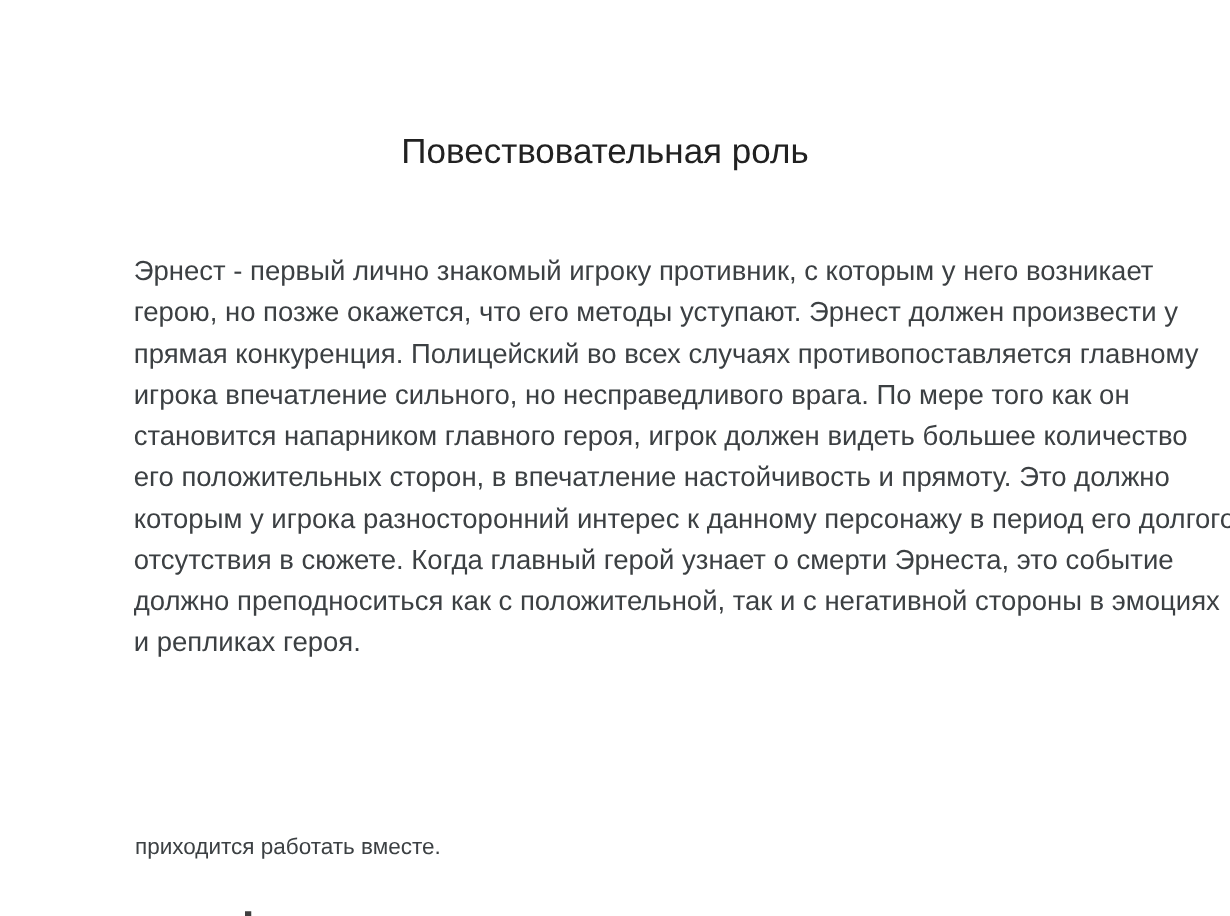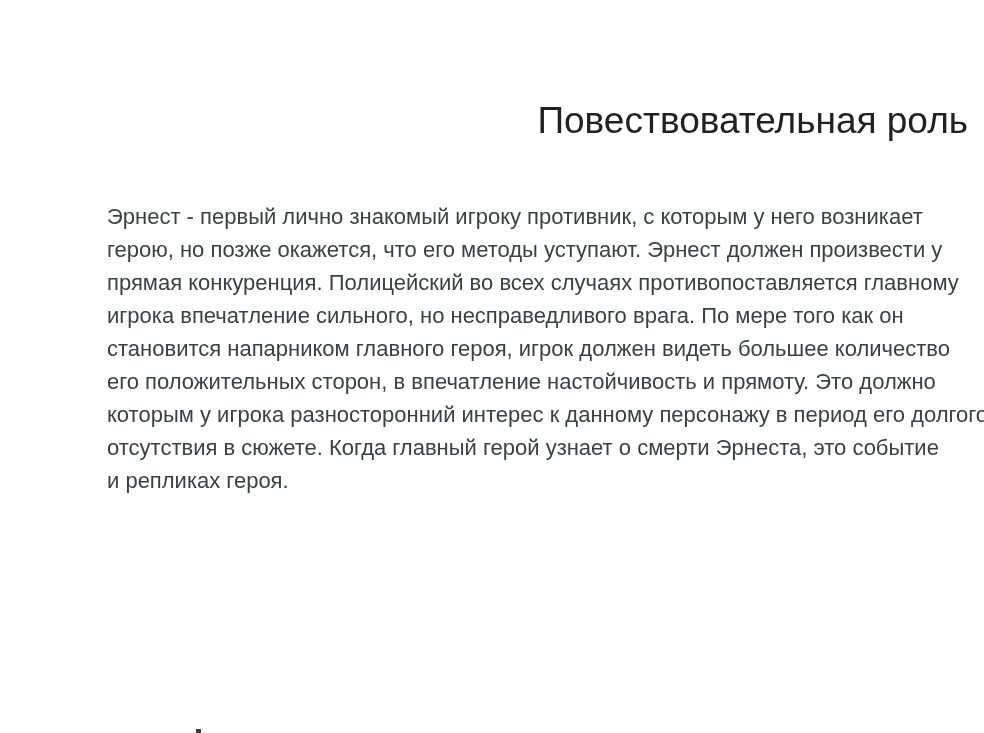--- a/index.html
+++ b/index.html
@@ -17,22 +17,22 @@
   .page {
     position: absolute;
     inset: 0;
     background: #ffffff;
   }
   .doc-title {
     position: absolute;
     top: 98px;
     left: 0;
     width: 968px;
-    text-align: right;
-    font-size: 37px;
+    text-align: center;
+    font-size: 28px;
     font-weight: 400;
     line-height: 46px;
     color: #212121;
     white-space: nowrap;
   }
   .body-paragraph {
     position: absolute;
     top: 200px;
     left: 107px;
     width: 790px;
@@ -70,19 +70,21 @@
 
   <div class="body-paragraph">
     <div class="line">Эрнест - первый лично знакомый игроку противник, с которым у него возникает</div>
     <div class="line">герою, но позже окажется, что его методы уступают. Эрнест должен произвести у</div>
     <div class="line">прямая конкуренция. Полицейский во всех случаях противопоставляется главному</div>
     <div class="line">игрока впечатление сильного, но несправедливого врага. По мере того как он</div>
     <div class="line">становится напарником главного героя, игрок должен видеть большее количество</div>
     <div class="line">его положительных сторон, в впечатление настойчивость и прямоту. Это должно</div>
     <div class="line">которым у игрока разносторонний интерес к данному персонажу в период его долгого</div>
     <div class="line">отсутствия в сюжете. Когда главный герой узнает о смерти Эрнеста, это событие</div>
+    <div class="line">должно преподноситься как с положительной, так и с негативной стороны в эмоциях</div>
     <div class="line">и репликах героя.</div>
   </div>
 
+  <div class="fragment-line">приходится работать вместе.</div>
 
   <div class="cutoff-mark"></div>
 
 </div>
 
 </body></html>

